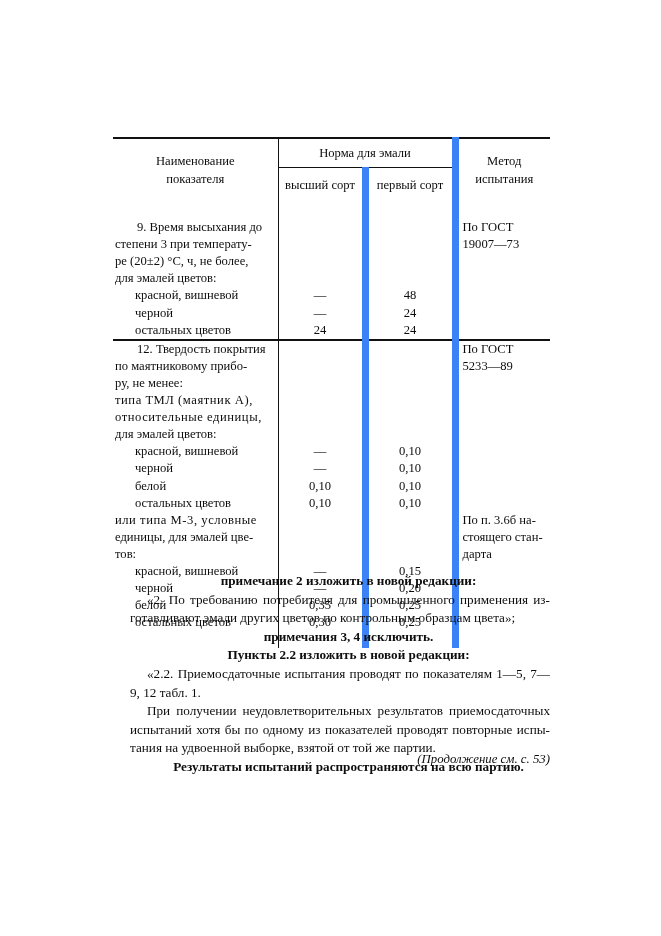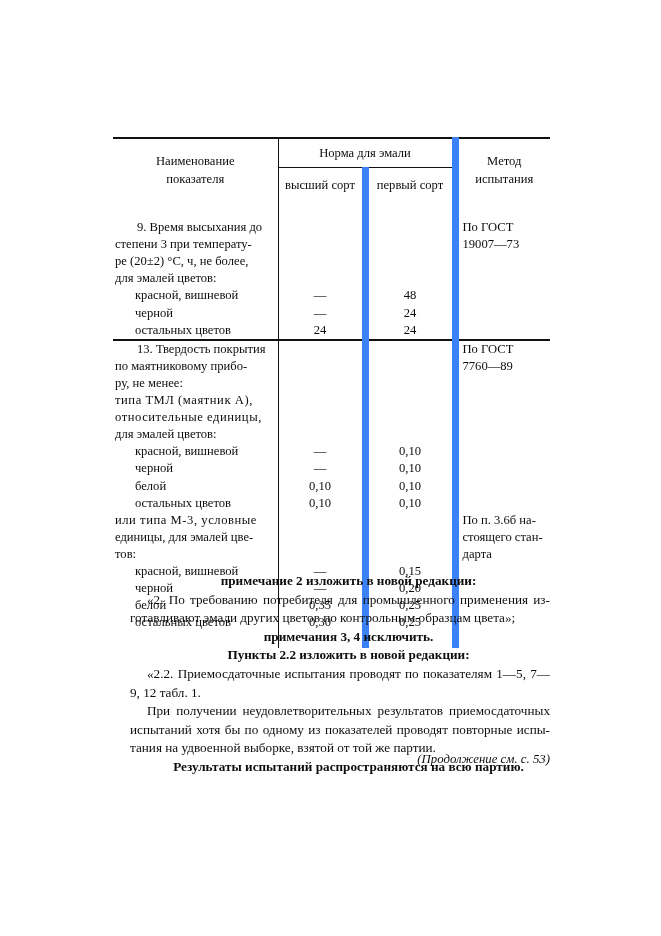--- a/index.html
+++ b/index.html
@@ -201,21 +201,21 @@
           </td>
           <td class="body-cell col-meth rule-head-bottom">
             <span class="ln blank">&nbsp;</span>
             <span class="ln">По ГОСТ</span>
             <span class="ln">19007—73</span>
           </td>
         </tr>
 
         <tr>
           <td class="body-cell col-name">
-            <span class="ln first">13. Твердость покрытия</span>
+            <span class="ln first">12. Твердость покрытия</span>
             <span class="ln">по маятниковому прибо-</span>
             <span class="ln">ру, не менее:</span>
             <span class="ln spread">типа ТМЛ (маятник А),</span>
             <span class="ln spread">относительные единицы,</span>
             <span class="ln">для эмалей цветов:</span>
             <span class="ln ind">красной, вишневой</span>
             <span class="ln ind">черной</span>
             <span class="ln ind">белой</span>
             <span class="ln ind">остальных цветов</span>
           </td>
@@ -238,21 +238,21 @@
             <span class="ln blank">&nbsp;</span>
             <span class="ln blank">&nbsp;</span>
             <span class="ln blank">&nbsp;</span>
             <span class="ln">0,10</span>
             <span class="ln">0,10</span>
             <span class="ln">0,10</span>
             <span class="ln">0,10</span>
           </td>
           <td class="body-cell col-meth">
             <span class="ln">По ГОСТ</span>
-            <span class="ln">7760—89</span>
+            <span class="ln">5233—89</span>
           </td>
         </tr>
 
         <tr>
           <td class="body-cell col-name">
             <span class="ln spread">или типа М-3, условные</span>
             <span class="ln">единицы, для эмалей цве-</span>
             <span class="ln">тов:</span>
             <span class="ln ind">красной, вишневой</span>
             <span class="ln ind">черной</span>

